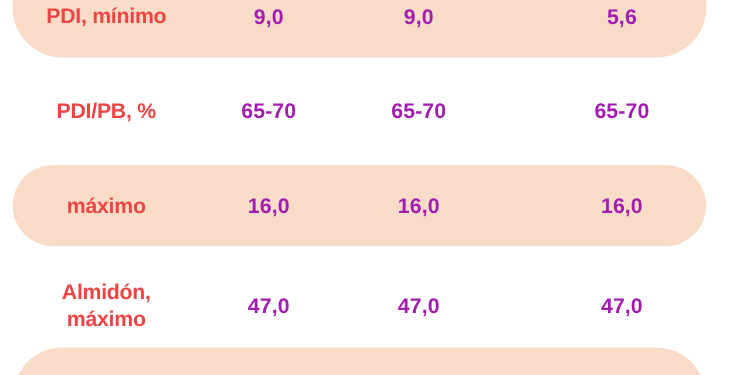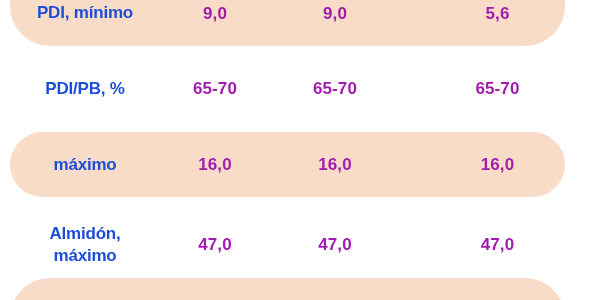--- a/index.html
+++ b/index.html
@@ -56,21 +56,21 @@
     width: 600px;
     height: 100%;
     display: flex;
     align-items: center;
   }
 
   .cell-label {
     width: 170px;
     flex: 0 0 170px;
     text-align: center;
-    color: #1d4ed8;
+    color: #ef4444;
     font-weight: bold;
     font-size: 17px;
     line-height: 1.28;
     letter-spacing: -0.2px;
   }
 
   .cell-value {
     flex: 0 0 auto;
     text-align: center;
     color: #a21caf;

